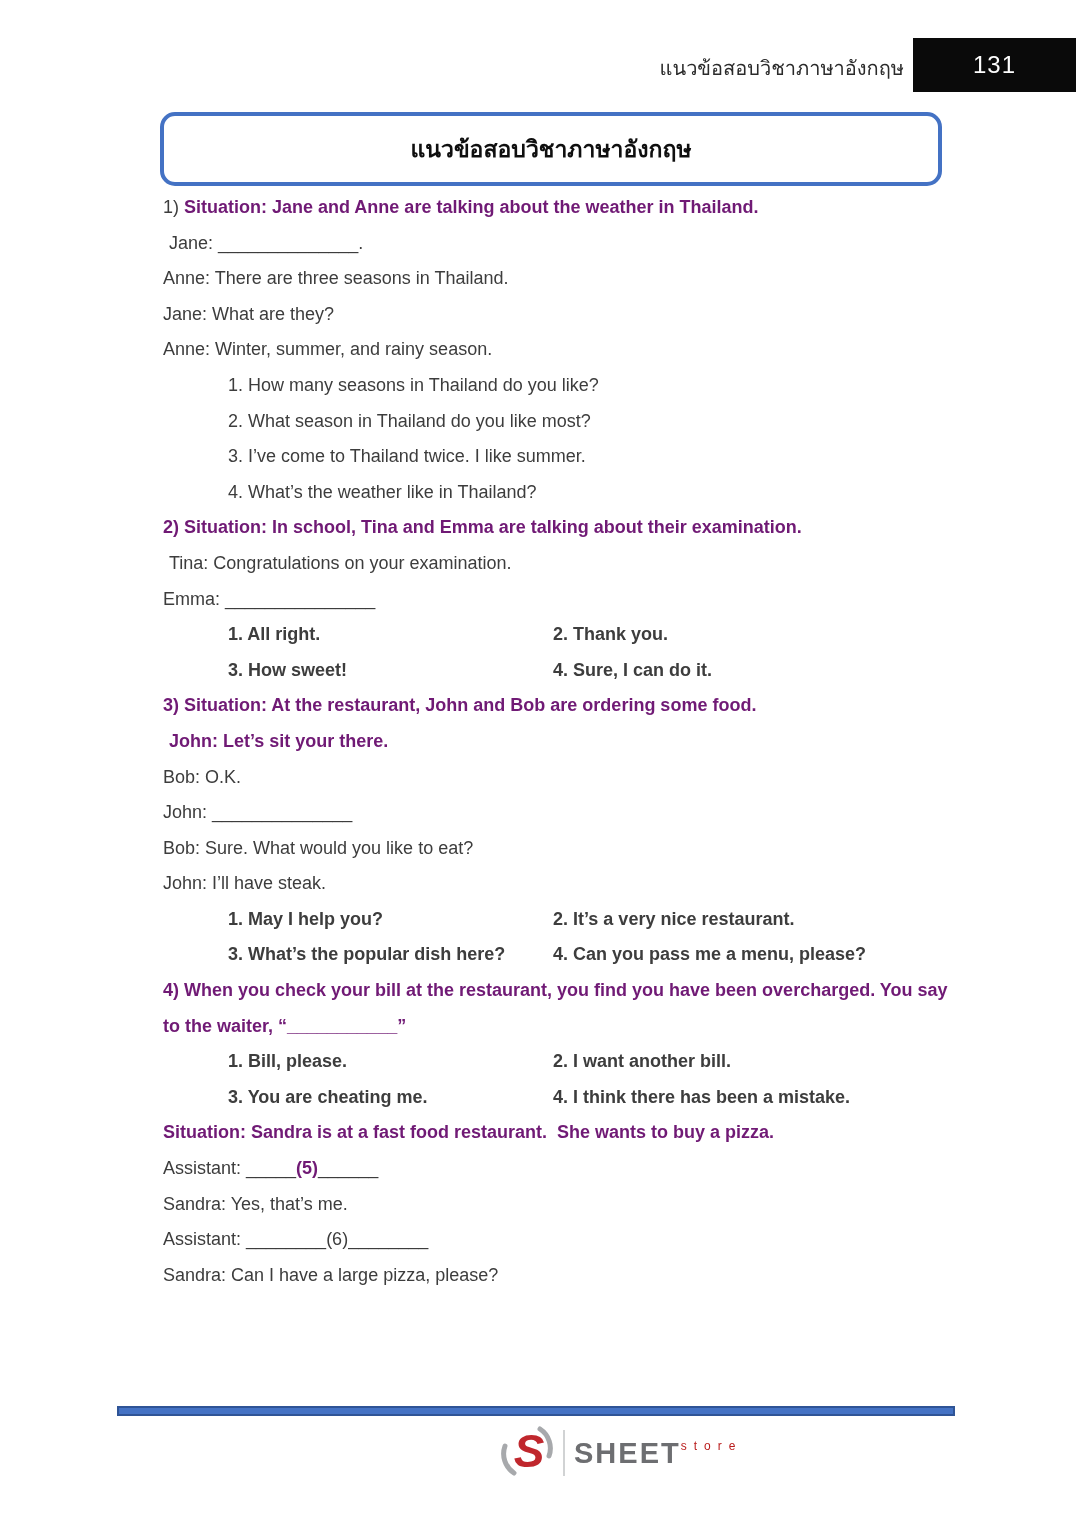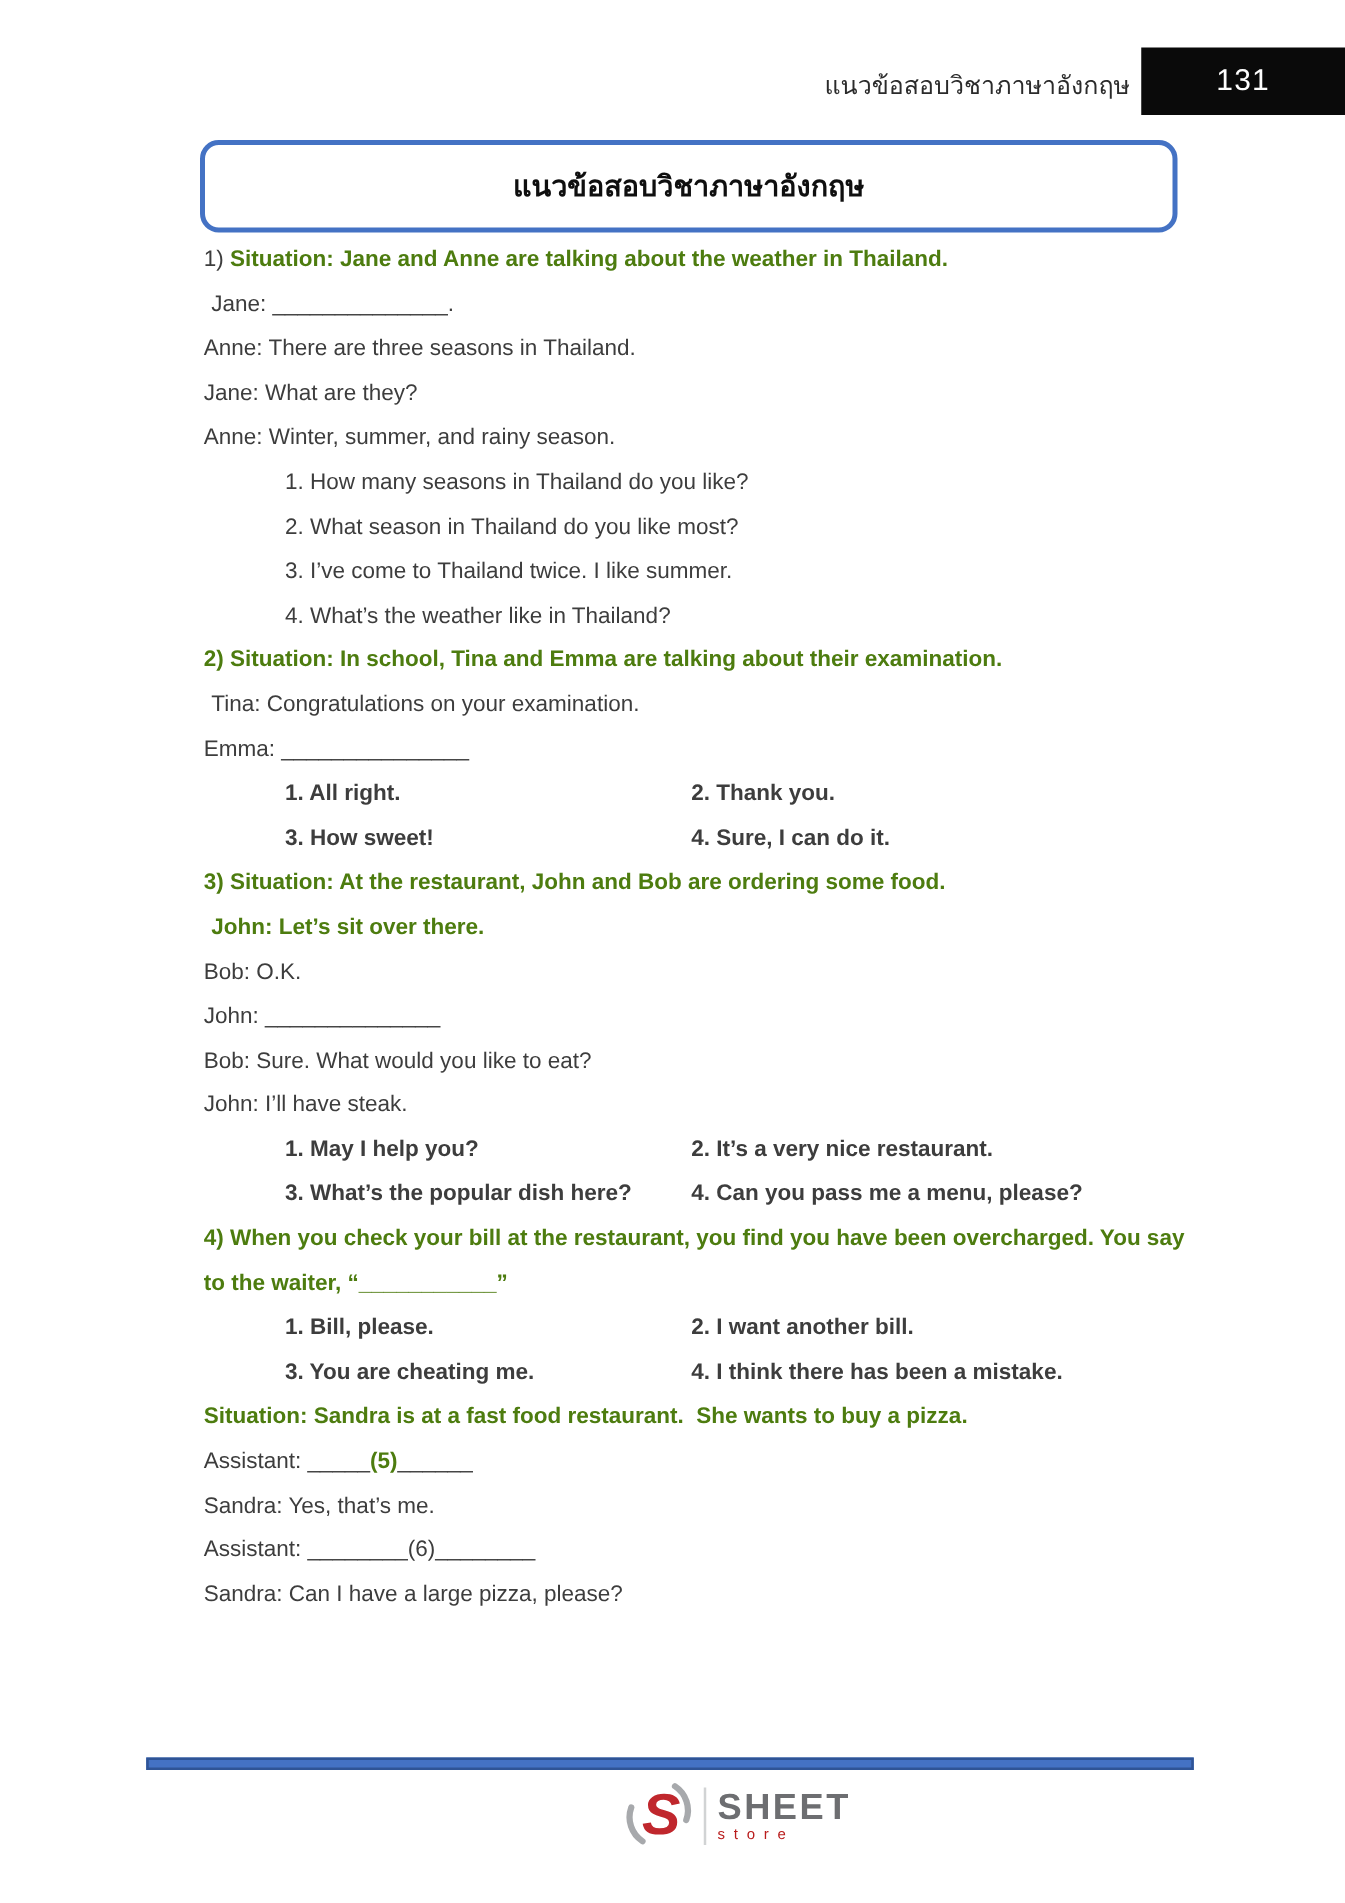--- a/index.html
+++ b/index.html
@@ -27,38 +27,38 @@
   .title-box {
     position:absolute; top:112px; left:160px; width:782px; height:74px;
     border:4px solid #4472c4; border-radius:15px;
     display:flex; align-items:center; justify-content:center; background:#fff;
   }
   .title-box .t { font-weight:bold; font-size:23px; color:#0f0f0f; }
 
   
   .content { position:absolute; top:190px; left:163px; width:800px; }
   .line { font-size:18px; line-height:35.6px; white-space:pre; color:#3d3d3d; }
-  .b { font-weight:bold; color:#4d7c0f; }
+  .b { font-weight:bold; color:#701a75; }
   .part-u { font-weight:bold; color:#141414; text-decoration:underline; }
   .ind { padding-left:6px; }
   .opt1 { padding-left:65px; }
   .optrow { display:grid; grid-template-columns:325px 1fr; padding-left:65px;font-weight:bold; }
   .optrow > div { font-size:18px; line-height:35.6px; white-space:pre; color:#3d3d3d; }
 
   
   .footer-bar {
     position:absolute; top:1406px; left:117px; width:838px; height:10px;
     background:#4472c4; border:2px solid #2f5496;
   }
   .logo {
     position:absolute; top:1424px; left:500px; height:58px;
     display:flex; align-items:center; gap:9px;
   }
   .logo-divider { width:2px; height:46px; background:#d1d3d4; }
-  .logo-text { display:flex; flex-direction:column; justify-content:space-between; }
+  .logo-text { display:flex; flex-direction:row; justify-content:space-between; }
   .logo-brand { font-weight:bold; font-size:29px; color:#6d6e71; letter-spacing:2px; line-height:28px; }
   .logo-sub { font-size:12px; color:#b91c1c; letter-spacing:7px; line-height:14px; }
 </style>
 </head>
 <body>
 
 <div class="page">
 
   <div class="hdr-title">แนวข้อสอบวิชาภาษาอังกฤษ</div>
   <div class="page-badge">
@@ -88,21 +88,21 @@
     <div class="optrow">
       <div>1. All right.</div>
       <div>2. Thank you.</div>
     </div>
     <div class="optrow">
       <div>3. How sweet!</div>
       <div>4. Sure, I can do it.</div>
     </div>
 
     <div class="line b">3) Situation: At the restaurant, John and Bob are ordering some food.</div>
-    <div class="line b ind">John: Let’s sit over there.</div>
+    <div class="line b ind">John: Let’s sit your there.</div>
     <div class="line">Bob: O.K.</div>
     <div class="line">John: ______________</div>
     <div class="line">Bob: Sure. What would you like to eat?</div>
     <div class="line">John: I’ll have steak.</div>
     <div class="optrow">
       <div>1. May I help you?</div>
       <div>2. It’s a very nice restaurant.</div>
     </div>
     <div class="optrow">
       <div>3. What’s the popular dish here?</div>

